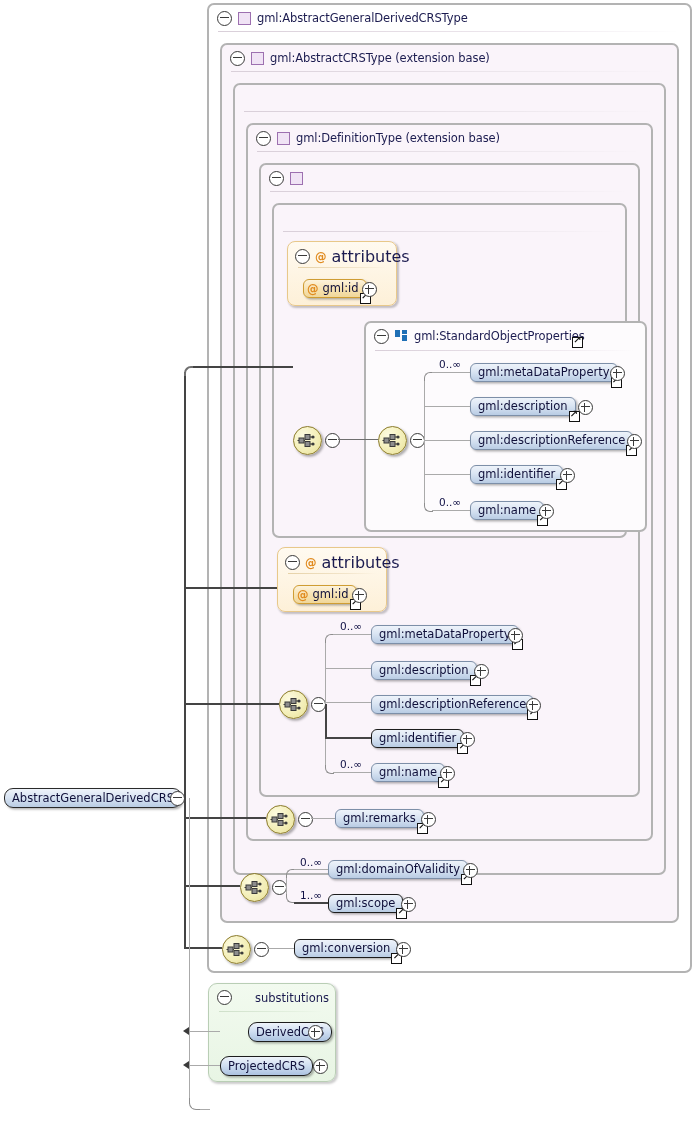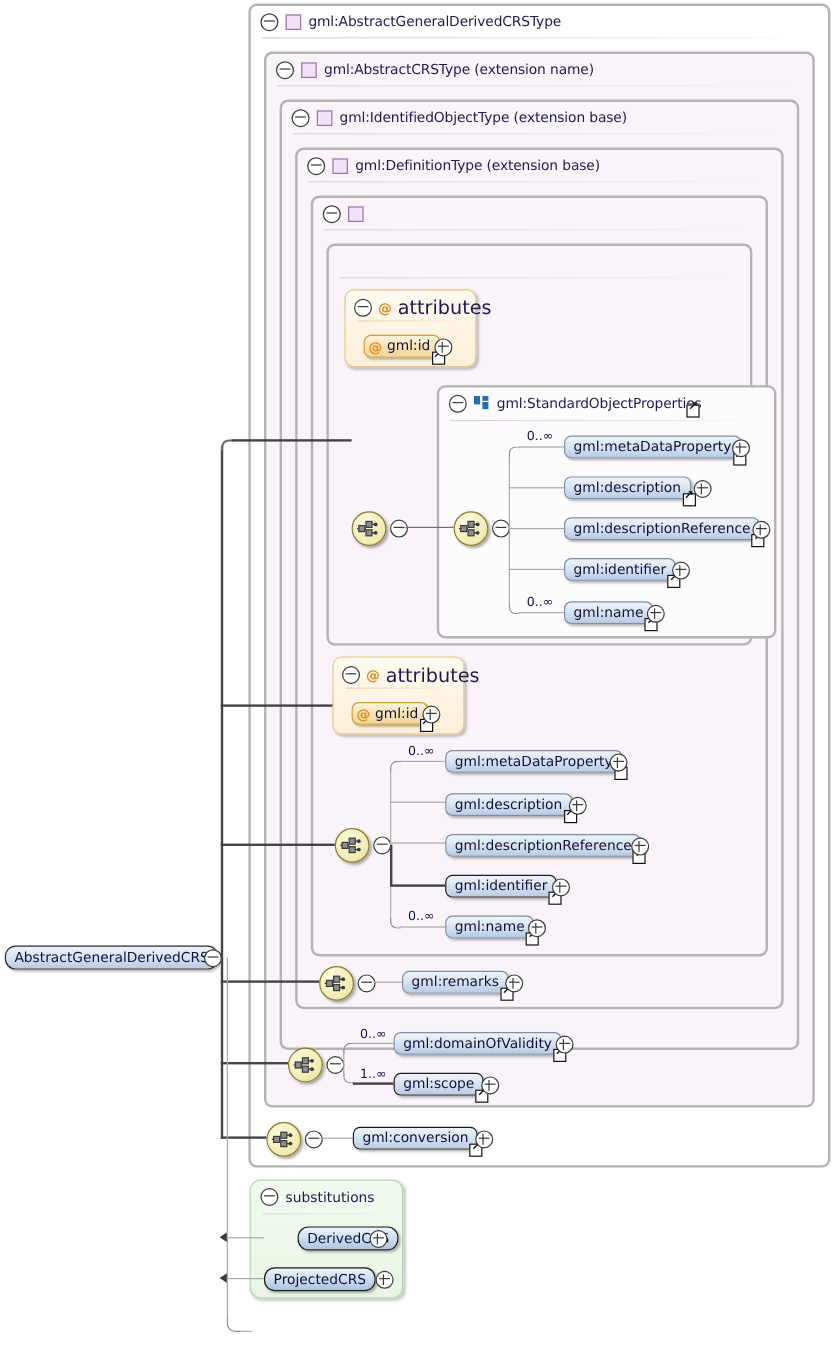--- a/index.html
+++ b/index.html
@@ -82,21 +82,21 @@
   .ln.thin{background:#aaaaaa;}
   .ln.thick{background:#444444;}
   .curve{position:absolute;box-sizing:border-box;border-color:#8e8e8e;border-style:solid;}
 
   .occ{position:absolute;font-size:10.5px;color:#101045;white-space:nowrap;}
 
   
   .subsbox{position:absolute;box-sizing:border-box;border:1.5px solid #b9ceb5;
       border-radius:9px;background:linear-gradient(to bottom,#f2faef,#e8f5e4);
       box-shadow:1.6px 1.6px 2.2px rgba(0,0,0,.20);}
-  .subsbox .shdr{position:absolute;left:8px;top:6px;display:flex;align-items:center;gap:6px;}
+  .subsbox .shdr{position:absolute;left:8px;top:6px;display:flex;align-items:center;gap:23px;}
   .shdr .stxt{font-size:11.5px;color:#1b1b4f;}
   .subsbox .srule{position:absolute;left:10px;right:12px;top:27px;height:1px;
       background:linear-gradient(to right,#cfe0ca,#e3f0df 70%,rgba(255,255,255,0));}
   .sgbox{position:absolute;box-sizing:border-box;border:1.5px solid #b9ceb5;
       border-radius:9px;background:linear-gradient(to bottom,#f2faef,#e4f2e0);
       box-shadow:1.6px 1.6px 2.2px rgba(0,0,0,.20);
       display:flex;align-items:center;gap:8px;padding-left:9px;}
   .sgbox .sgtxt{font-size:11.5px;color:#1b1b4f;}
   .arrowhead{position:absolute;width:0;height:0;border-top:4.5px solid transparent;
       border-bottom:4.5px solid transparent;border-right:6px solid #3a3a3a;}
@@ -112,31 +112,26 @@
       <span class="sq"></span>
       <span class="ftxt">gml:AbstractGeneralDerivedCRSType</span>
     </div>
     <div class="frule" style="left:9px;right:10px;top:26px;"></div>
   </div>
 
   <div class="frame" style="left:220px;top:43px;width:459px;height:880px;">
     <div class="fhdr">
       <span class="tog"></span>
       <span class="sq"></span>
-      <span class="ftxt">gml:AbstractCRSType (extension name)</span>
+      <span class="ftxt">gml:AbstractCRSType (extension base)</span>
     </div>
     <div class="frule" style="left:9px;right:10px;top:26px;"></div>
   </div>
 
   <div class="frame" style="left:233px;top:83px;width:433px;height:792px;">
-    <div class="fhdr">
-      <span class="tog"></span>
-      <span class="sq"></span>
-      <span class="ftxt">gml:IdentifiedObjectType (extension base)</span>
-    </div>
     <div class="frule" style="left:9px;right:10px;top:26px;"></div>
   </div>
 
   <div class="frame" style="left:246px;top:123px;width:407px;height:718px;">
     <div class="fhdr">
       <span class="tog"></span>
       <span class="sq"></span>
       <span class="ftxt">gml:DefinitionType (extension base)</span>
     </div>
     <div class="frule" style="left:9px;right:10px;top:26px;"></div>

